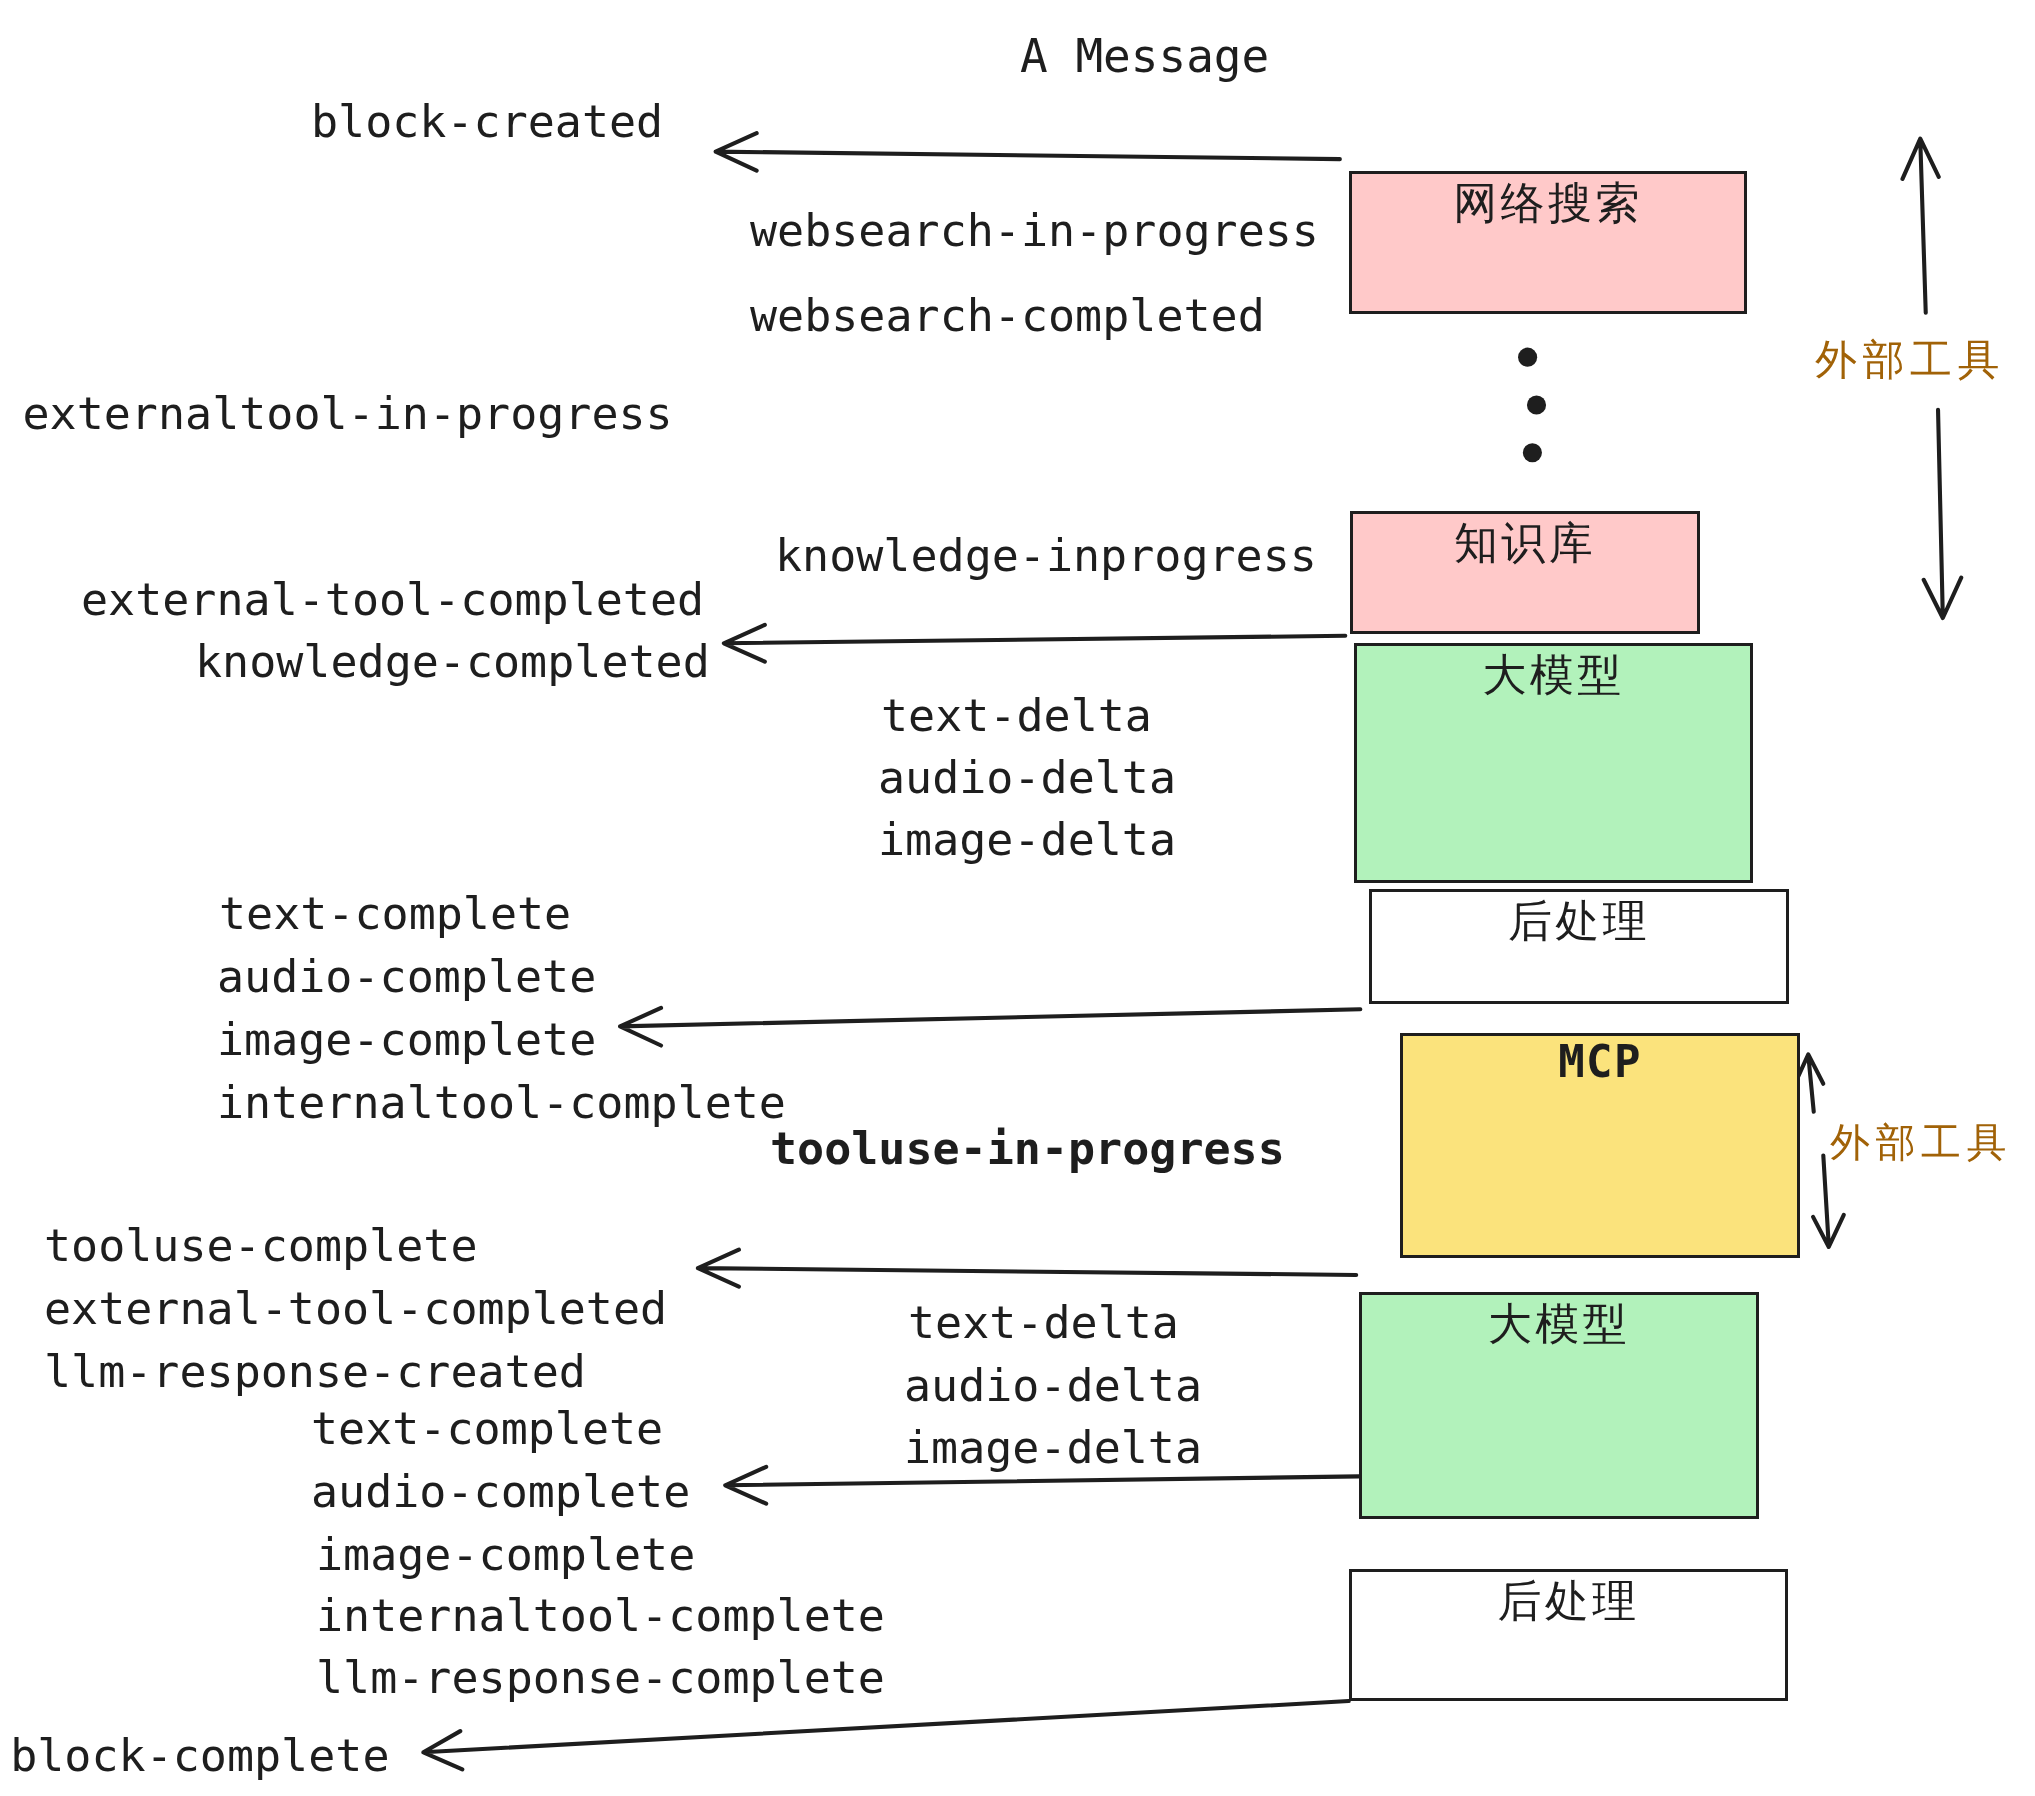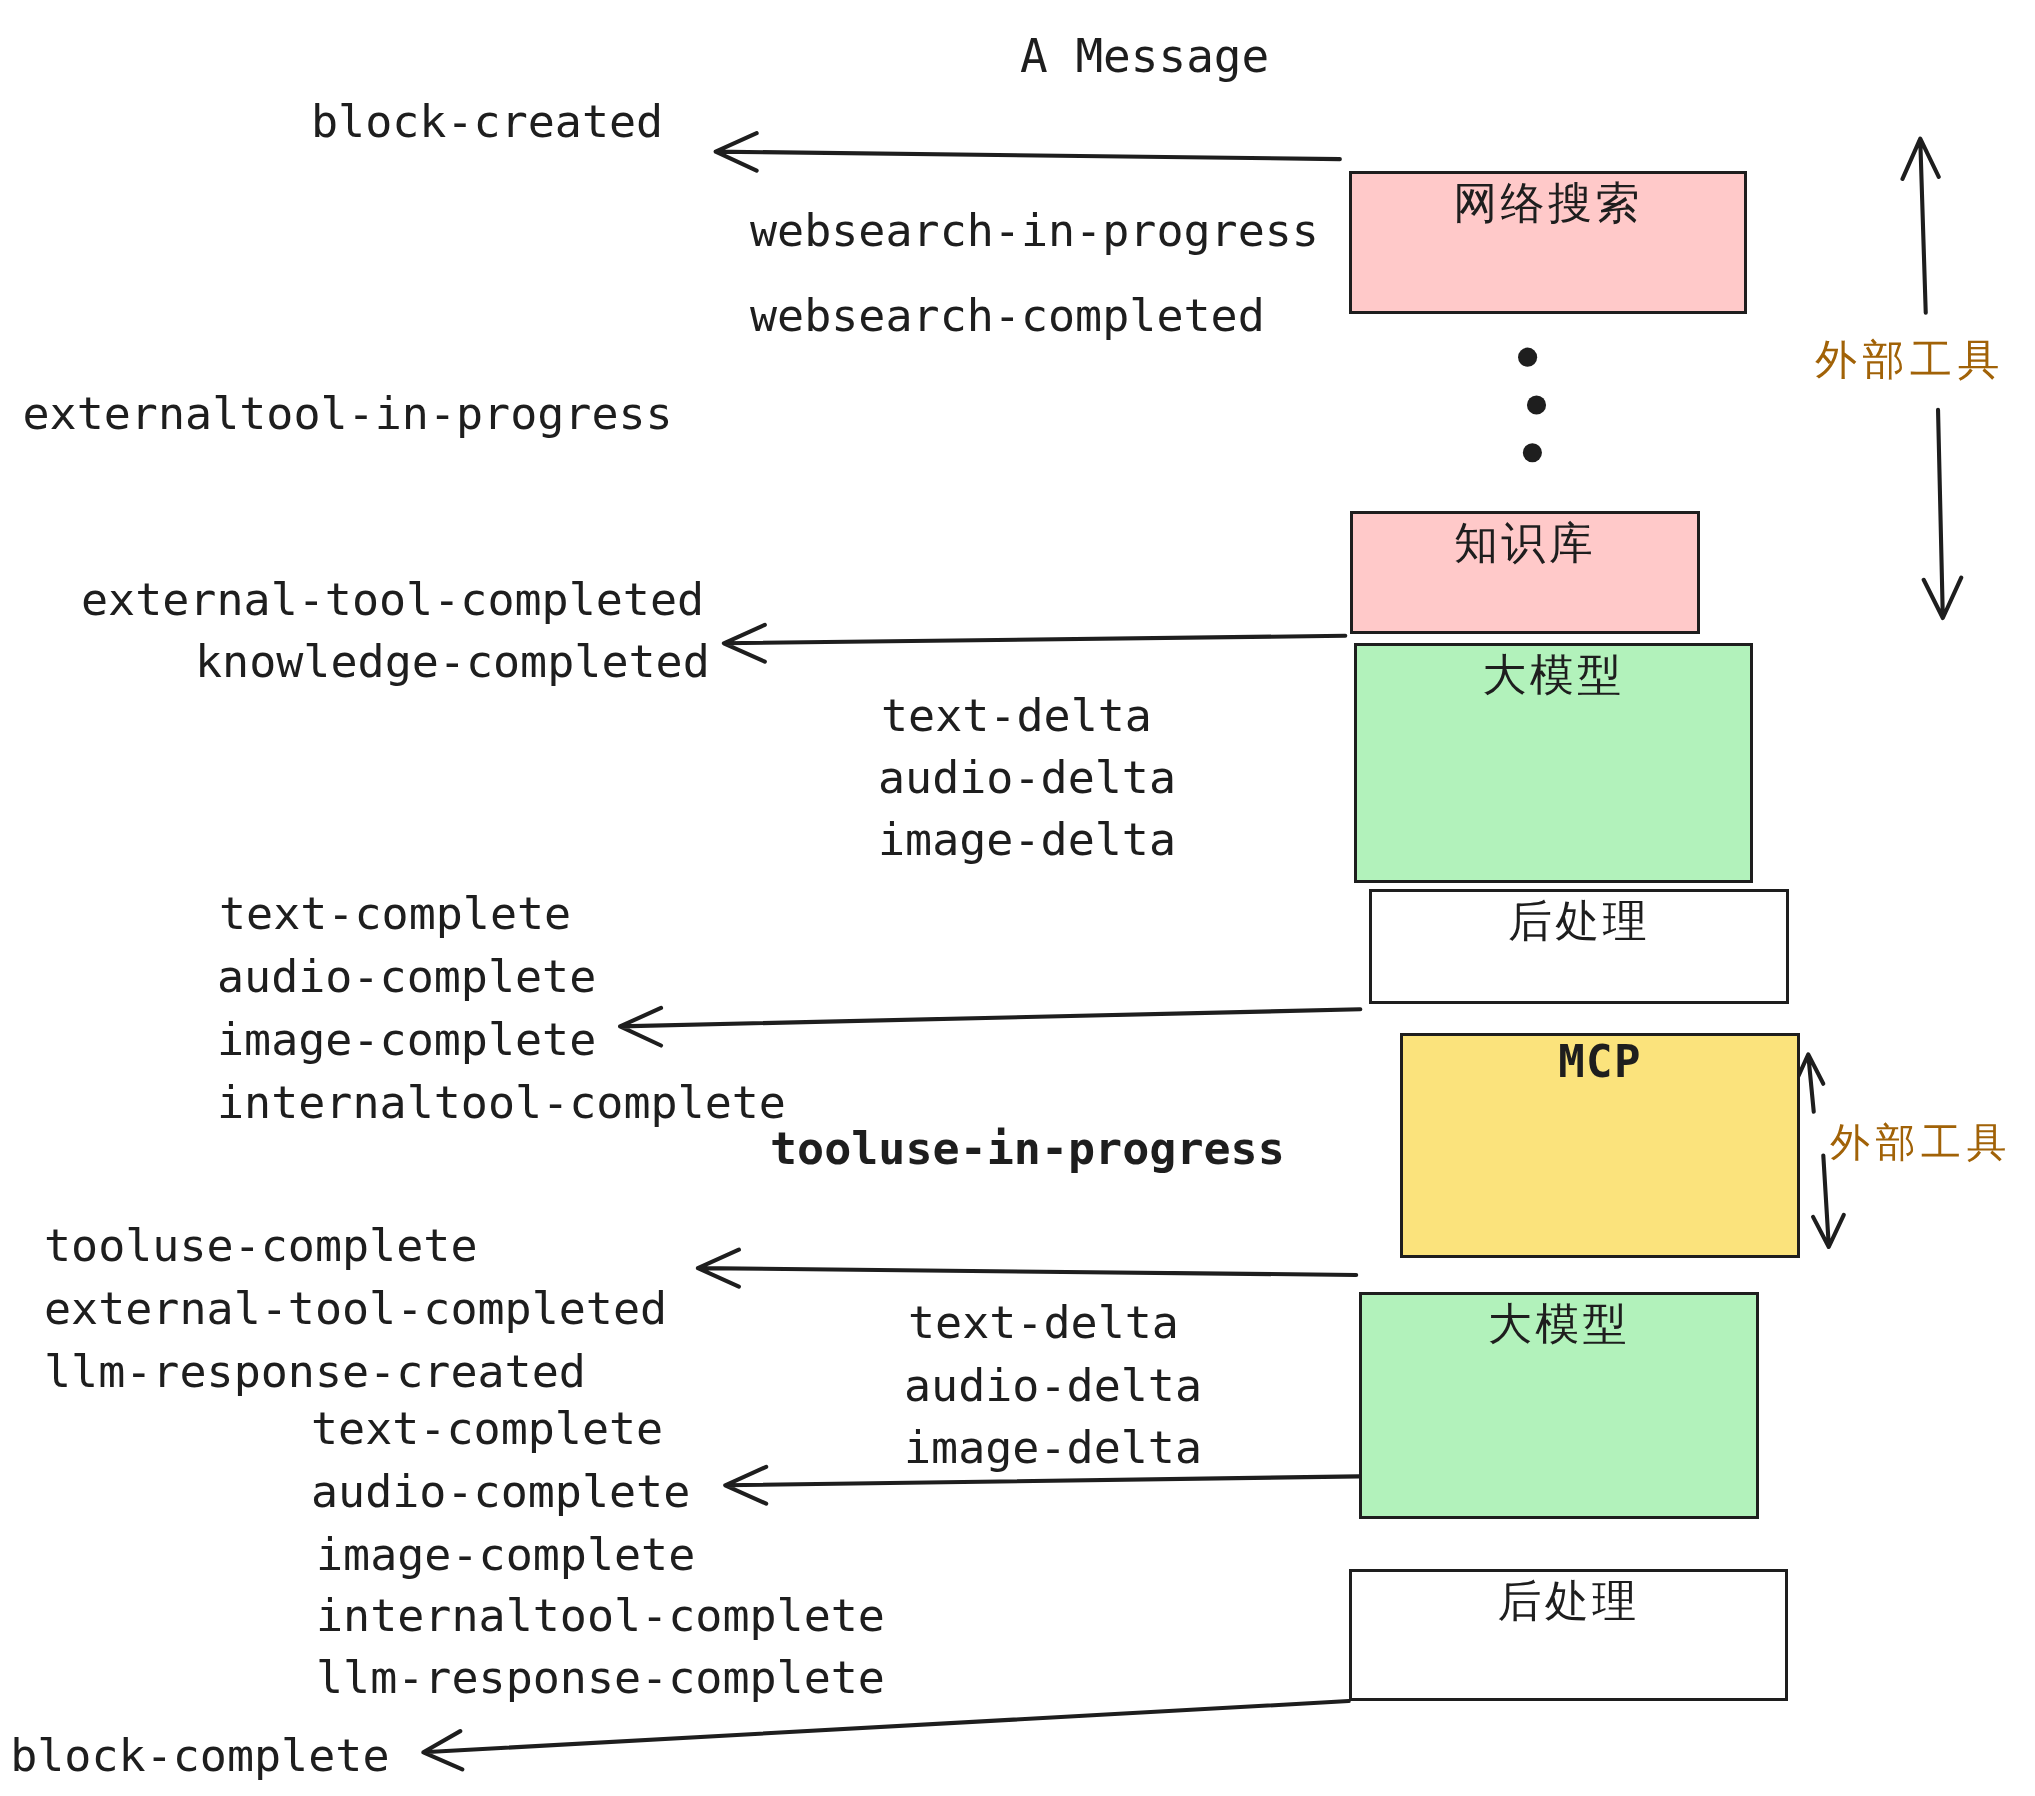--- a/index.html
+++ b/index.html
@@ -58,20 +58,21 @@
       <circle cx="2244" cy="663" r="14"></circle>
     </g>
   </svg>
 
   <div class="title" style="left:1020px; top:20.5px; position:absolute;margin-top:8px;">A Message</div>
 
   <div class="lbl" style="left:311px;  top:97px;">block-created</div>
   <div class="lbl" style="left:750px; top:206px;">websearch-in-progress</div>
   <div class="lbl" style="left:750px; top:291px;">websearch-completed</div>
   <div class="lbl" style="left:22.5px;   top:389px;">externaltool-in-progress</div>
+  <div class="lbl" style="left:775px; top:531px;">knowledge-inprogress</div>
   <div class="lbl" style="left:81px;  top:575px;">external-tool-completed</div>
   <div class="lbl" style="left:195px;  top:637px;">knowledge-completed</div>
   <div class="lbl" style="left:881px; top:691px;">text-delta</div>
   <div class="lbl" style="left:878px; top:753px;">audio-delta</div>
   <div class="lbl" style="left:878px; top:815px;">image-delta</div>
   <div class="lbl" style="left:219px;  top:889px;">text-complete</div>
   <div class="lbl" style="left:217px;  top:952px;">audio-complete</div>
   <div class="lbl" style="left:217px;  top:1015px;">image-complete</div>
   <div class="lbl" style="left:217px;  top:1078px;">internaltool-complete</div>
   <div class="lbl" style="left:770px; top:1124px;font-weight:bold;">tooluse-in-progress</div>

